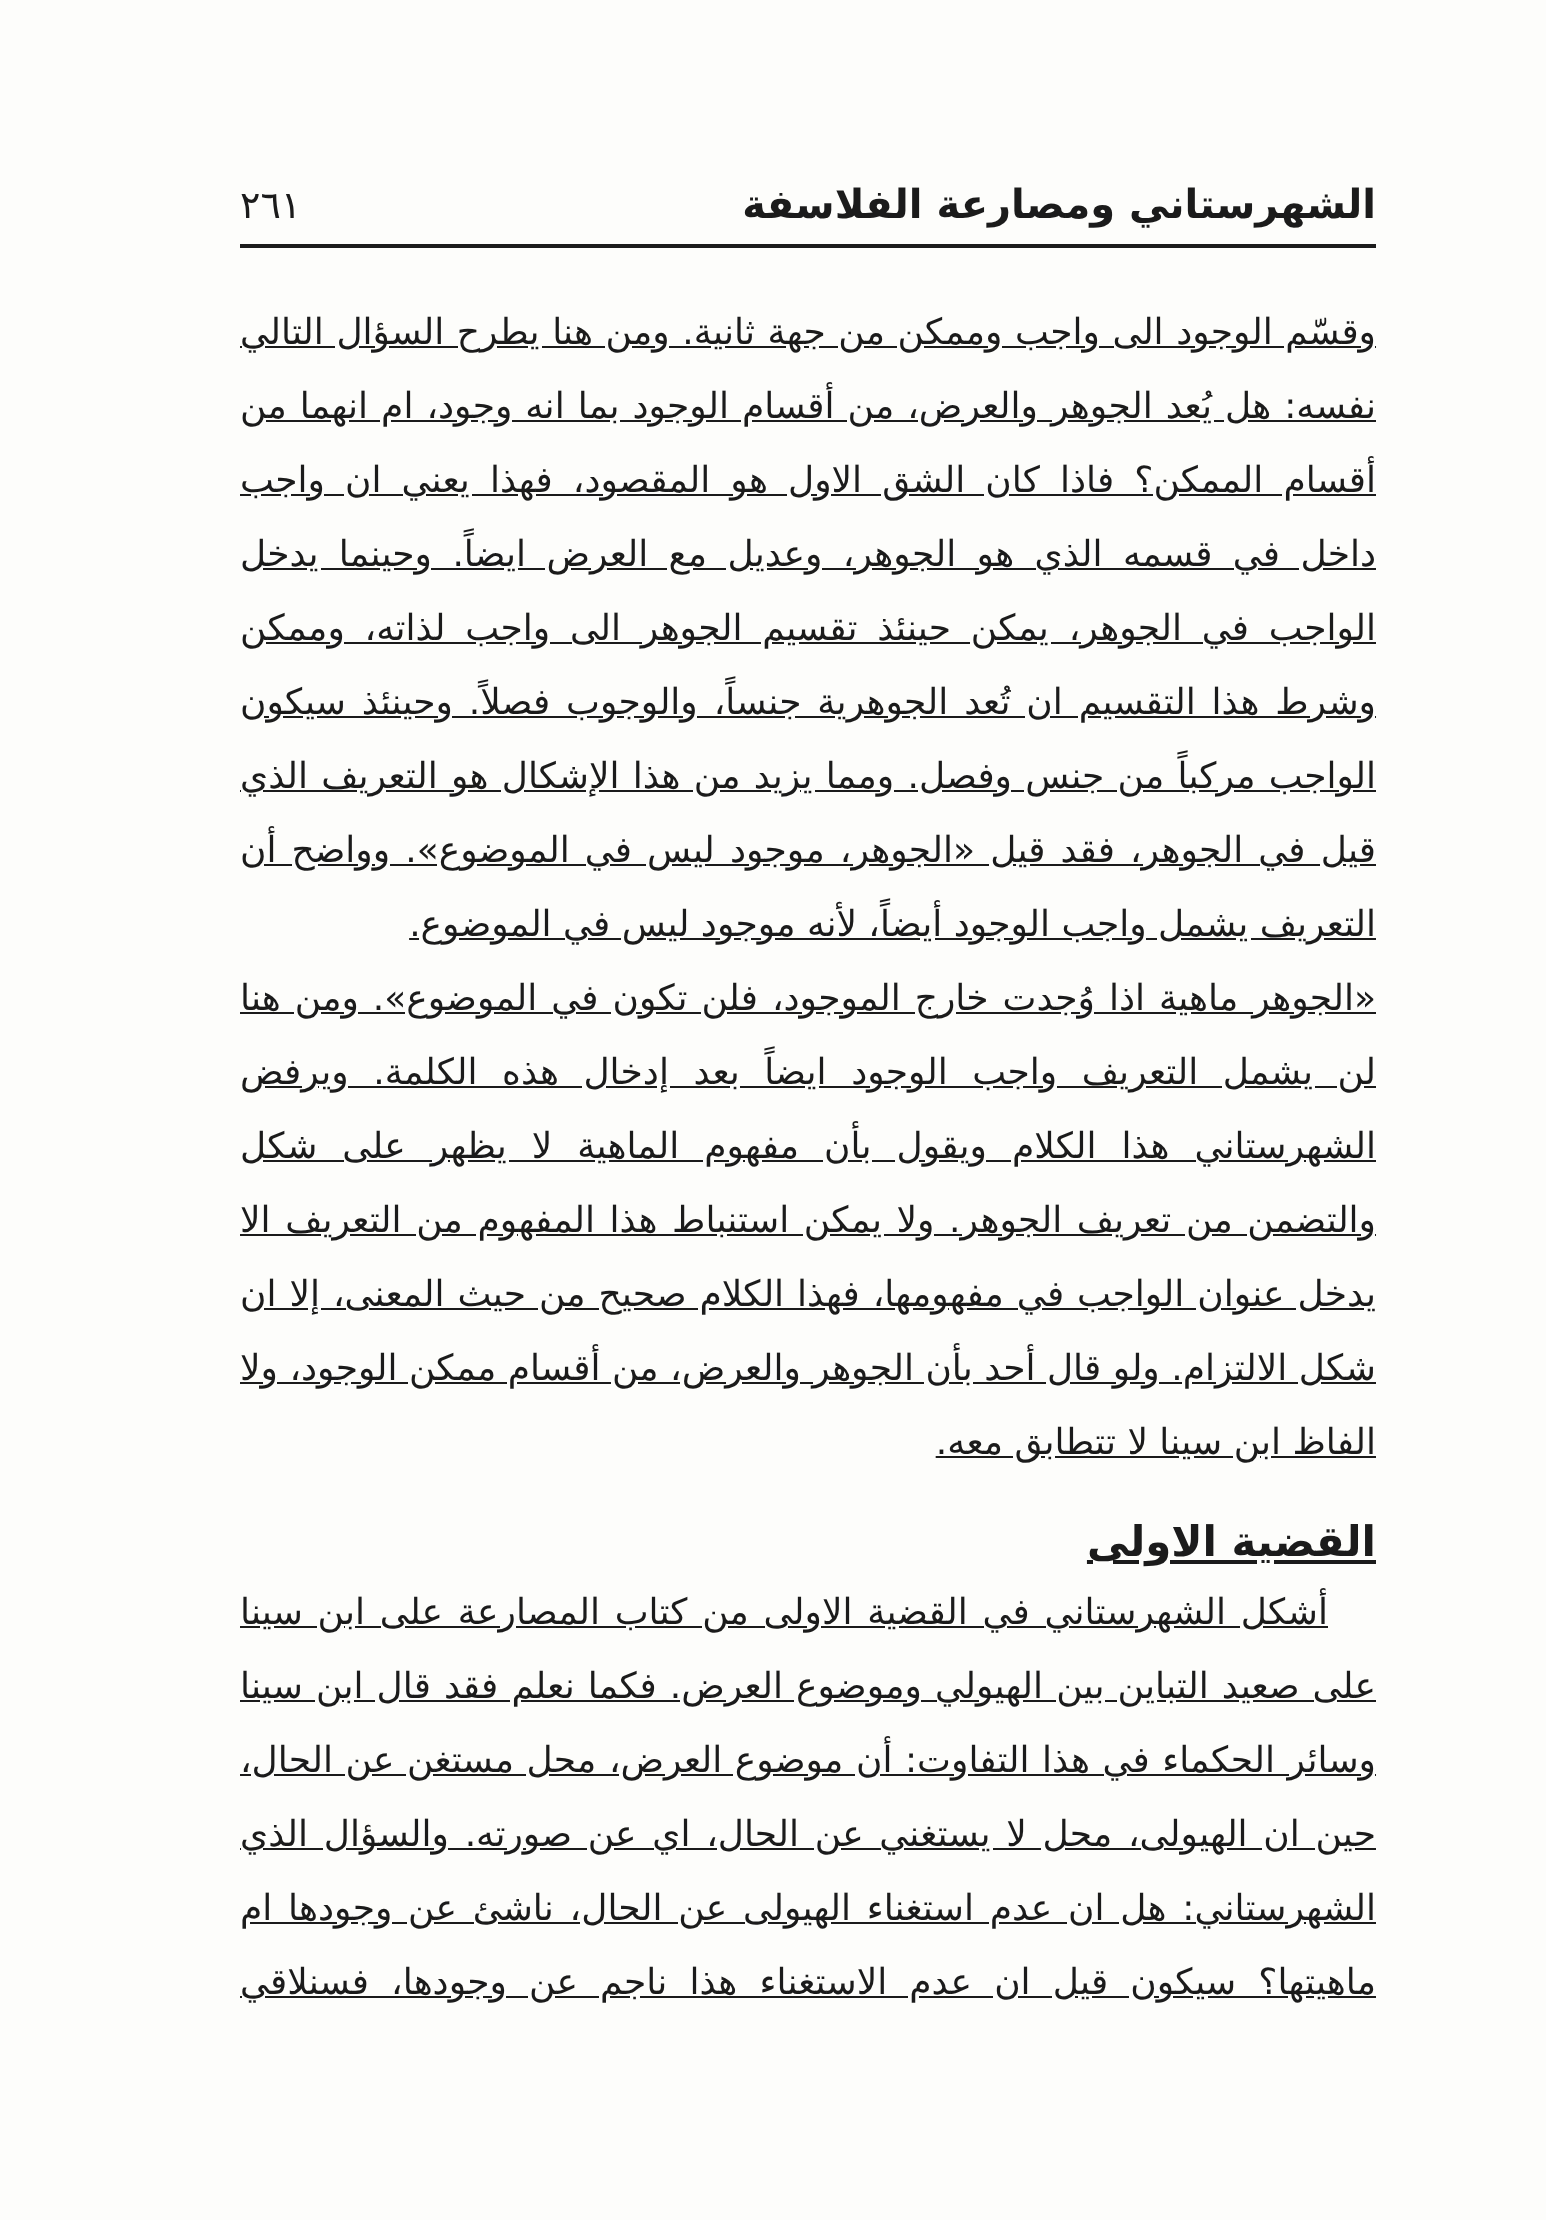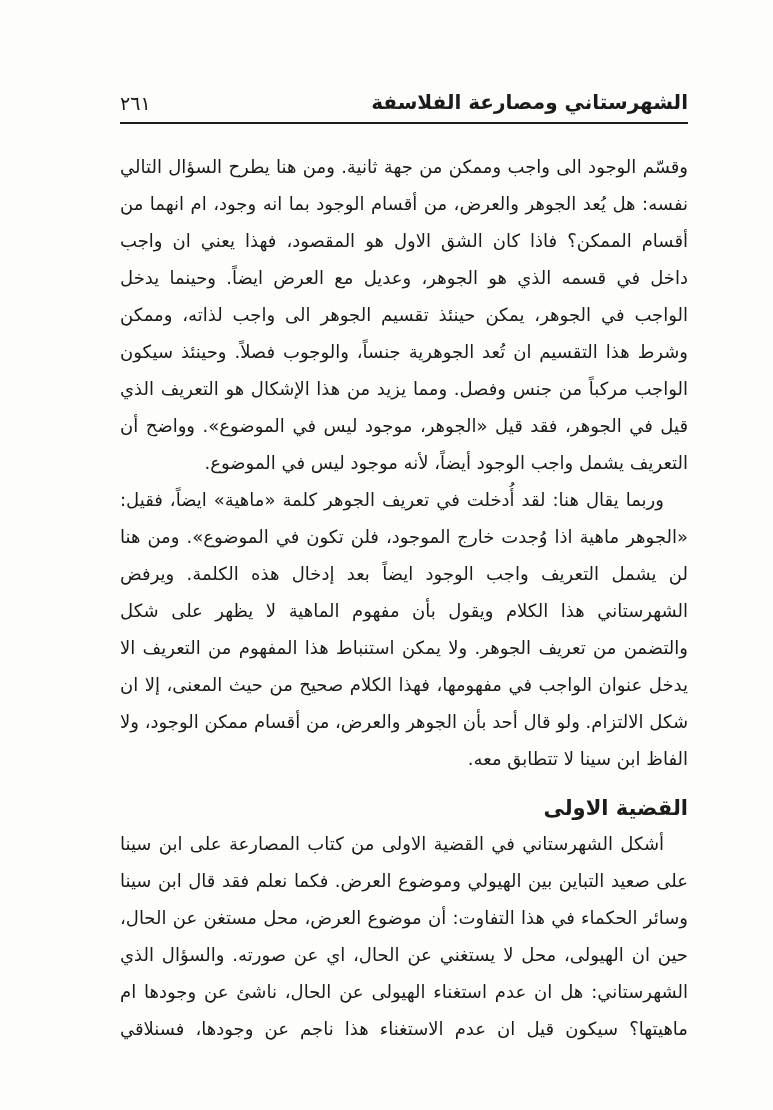--- a/index.html
+++ b/index.html
@@ -40,20 +40,21 @@
     letter-spacing: 2px;
   }
   .header-rule {
     border: none;
     border-top: 2px solid #1c1c1c;
     margin: 8px 0 0 0;
   }
   .body-text {
     margin-top: 24px;
     font-size: 18px;
+    text-decoration: underline;
   }
   .ln {
     height: 37px;
     line-height: 37px;
     overflow: hidden;
     text-align: justify;
     text-align-last: justify;
     text-justify: inter-word;
     white-space: normal;
   }
@@ -89,21 +90,20 @@
       <div class="ln">وقسّم الوجود الى واجب وممكن من جهة ثانية. ومن هنا يطرح السؤال التالي</div>
       <div class="ln">نفسه: هل يُعد الجوهر والعرض، من أقسام الوجود بما انه وجود، ام انهما من</div>
       <div class="ln">أقسام الممكن؟ فاذا كان الشق الاول هو المقصود، فهذا يعني ان واجب الوجود،</div>
       <div class="ln">داخل في قسمه الذي هو الجوهر، وعديل مع العرض ايضاً. وحينما يدخل</div>
       <div class="ln">الواجب في الجوهر، يمكن حينئذ تقسيم الجوهر الى واجب لذاته، وممكن لذاته.</div>
       <div class="ln">وشرط هذا التقسيم ان تُعد الجوهرية جنساً، والوجوب فصلاً. وحينئذ سيكون</div>
       <div class="ln">الواجب مركباً من جنس وفصل. ومما يزيد من هذا الإشكال هو التعريف الذي</div>
       <div class="ln">قيل في الجوهر، فقد قيل «الجوهر، موجود ليس في الموضوع». وواضح أن هذا</div>
       <div class="ln short">التعريف يشمل واجب الوجود أيضاً، لأنه موجود ليس في الموضوع.</div>
 
-      <div class="ln indent">وربما يقال هنا: لقد أُدخلت في تعريف الجوهر كلمة «ماهية» ايضاً، فقيل:</div>
       <div class="ln">«الجوهر ماهية اذا وُجدت خارج الموجود، فلن تكون في الموضوع». ومن هنا</div>
       <div class="ln">لن يشمل التعريف واجب الوجود ايضاً بعد إدخال هذه الكلمة. ويرفض</div>
       <div class="ln">الشهرستاني هذا الكلام ويقول بأن مفهوم الماهية لا يظهر على شكل المطابقة</div>
       <div class="ln">والتضمن من تعريف الجوهر. ولا يمكن استنباط هذا المفهوم من التعريف الا على</div>
       <div class="ln">يدخل عنوان الواجب في مفهومها، فهذا الكلام صحيح من حيث المعنى، إلا ان</div>
       <div class="ln">شكل الالتزام. ولو قال أحد بأن الجوهر والعرض، من أقسام ممكن الوجود، ولا</div>
       <div class="ln short">الفاظ ابن سينا لا تتطابق معه.</div>
 
       <div class="section-heading">القضية الاولى</div>
 

